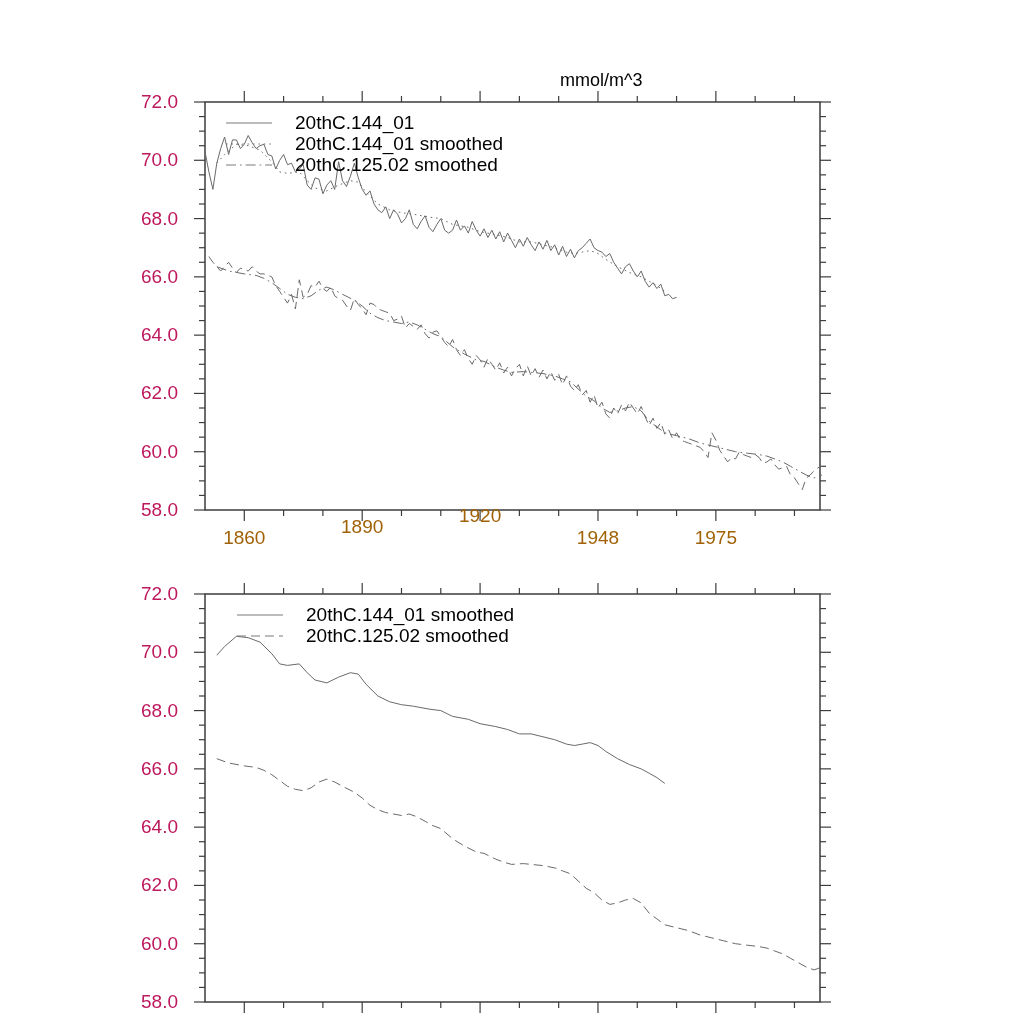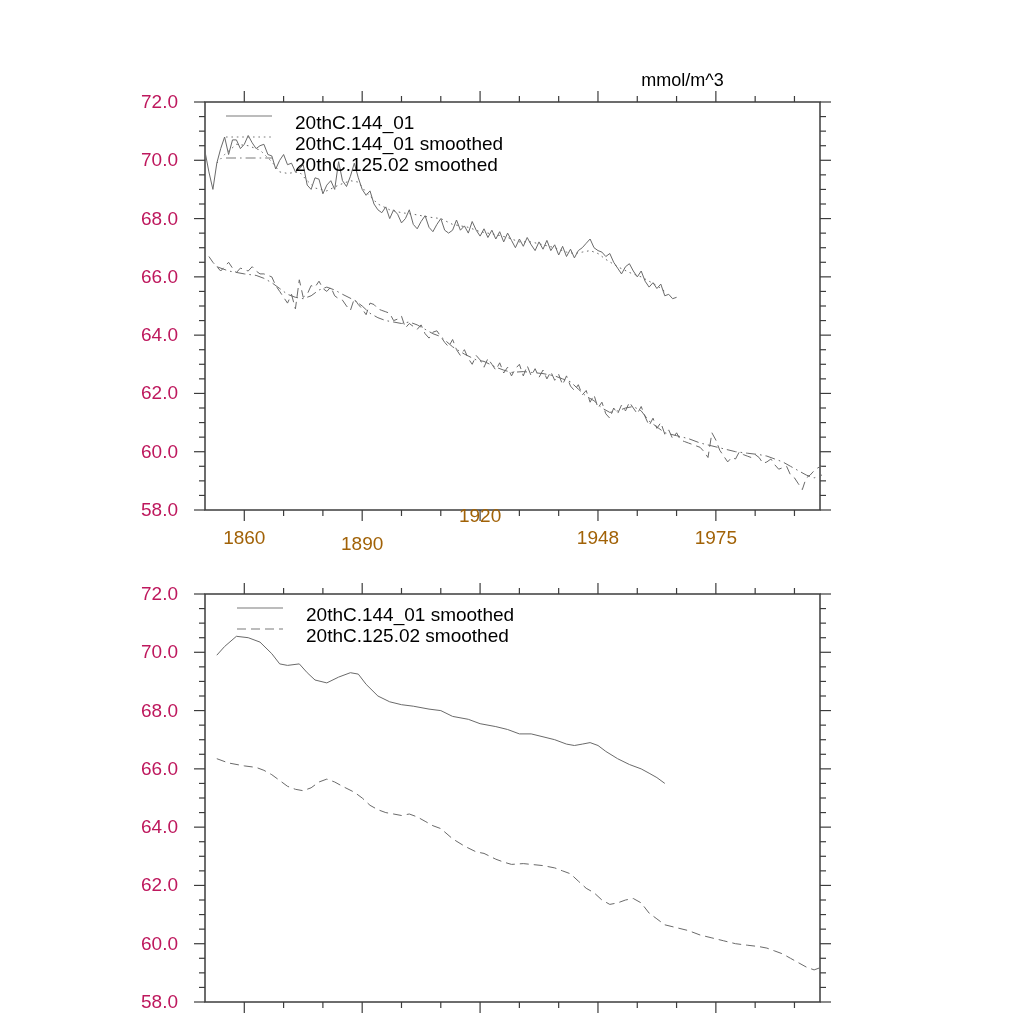--- a/index.html
+++ b/index.html
@@ -7,26 +7,26 @@
     position:relative;width:1024px;height:1024px;background:#ffffff;overflow:hidden;
     font-family:"Liberation Sans", sans-serif;color:#000;
   }
   #chart-svg{position:absolute;left:0;top:0;}
   .chart-title{
     position:absolute;left:203px;top:69px;height:22px;line-height:22px;
     font-size:18px;color:#000;white-space:nowrap;
   }
   .units-label{
     position:absolute;left:560px;top:69px;width:245px;height:22px;line-height:22px;
-    font-size:18px;text-align:center;white-space:nowrap;
+    font-size:18px;text-align:left;white-space:nowrap;
   }
   .legend{position:absolute;}
   #legend-top{left:225px;top:112px;}
   #legend-bottom{left:236px;top:604px;}
-  .lg-row{display:flex;height:21px;white-space:nowrap;}
+  .lg-row{display:flex;align-items:center;height:21px;white-space:nowrap;}
   .lg-sample{flex:0 0 auto;margin-right:22px;}
   .lg-label{font-size:19px;color:#000;}
   .ls{stroke:#7b7b7b;stroke-width:1.2;fill:none;}
   .ls.solid{stroke-dasharray:none;}
   .ls.dashed{stroke-dasharray:9,5;}
   .ls.dotted{stroke-dasharray:1.6,3.8;}
   .ls.dashdot{stroke-dasharray:10,4,1.6,4;}
   .ylab{
     position:absolute;width:70px;height:22px;line-height:22px;text-align:right;
     font-size:19px;color:#be185d;
@@ -268,21 +268,21 @@
 
 <div class="ylab" style="left: 108px; top: 499px;">58.0</div>
     <div class="ylab" style="left: 108px; top: 440.714px;">60.0</div>
     <div class="ylab" style="left: 108px; top: 382.429px;">62.0</div>
     <div class="ylab" style="left: 108px; top: 324.143px;">64.0</div>
     <div class="ylab" style="left: 108px; top: 265.857px;">66.0</div>
     <div class="ylab" style="left: 108px; top: 207.571px;">68.0</div>
     <div class="ylab" style="left: 108px; top: 149.286px;">70.0</div>
     <div class="ylab" style="left: 108px; top: 91px;">72.0</div>
     <div class="xlab" style="left: 209.297px; top: 527px;">1860</div>
-    <div class="xlab" style="left: 327.188px; top: 533px;">1890</div>
+    <div class="xlab" style="left: 327.188px; top: 516px;">1890</div>
     <div class="xlab" style="left: 445.08px; top: 505px;">1920</div>
     <div class="xlab" style="left: 562.971px; top: 527px;">1948</div>
     <div class="xlab" style="left: 680.863px; top: 527px;">1975</div>
     <div class="ylab" style="left: 108px; top: 991px;">58.0</div>
     <div class="ylab" style="left: 108px; top: 932.714px;">60.0</div>
     <div class="ylab" style="left: 108px; top: 874.429px;">62.0</div>
     <div class="ylab" style="left: 108px; top: 816.143px;">64.0</div>
     <div class="ylab" style="left: 108px; top: 757.857px;">66.0</div>
     <div class="ylab" style="left: 108px; top: 699.571px;">68.0</div>
     <div class="ylab" style="left: 108px; top: 641.286px;">70.0</div>

